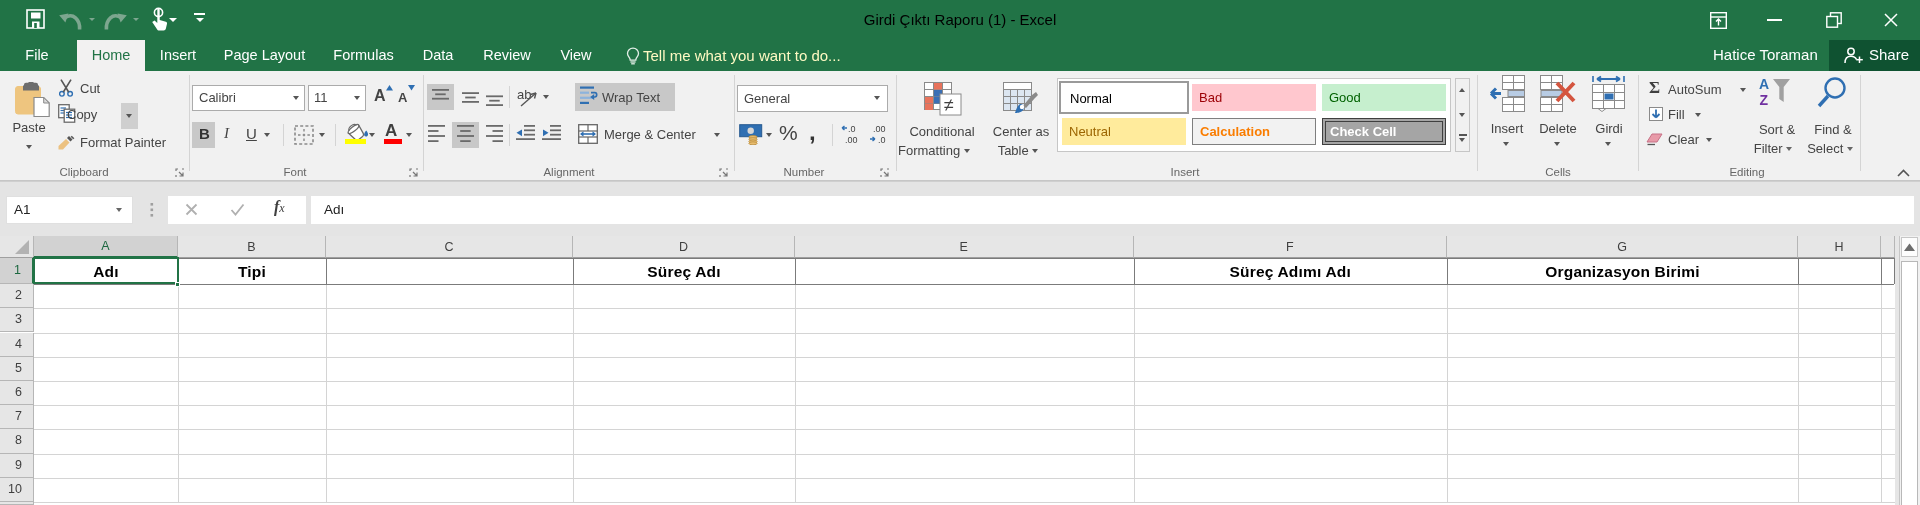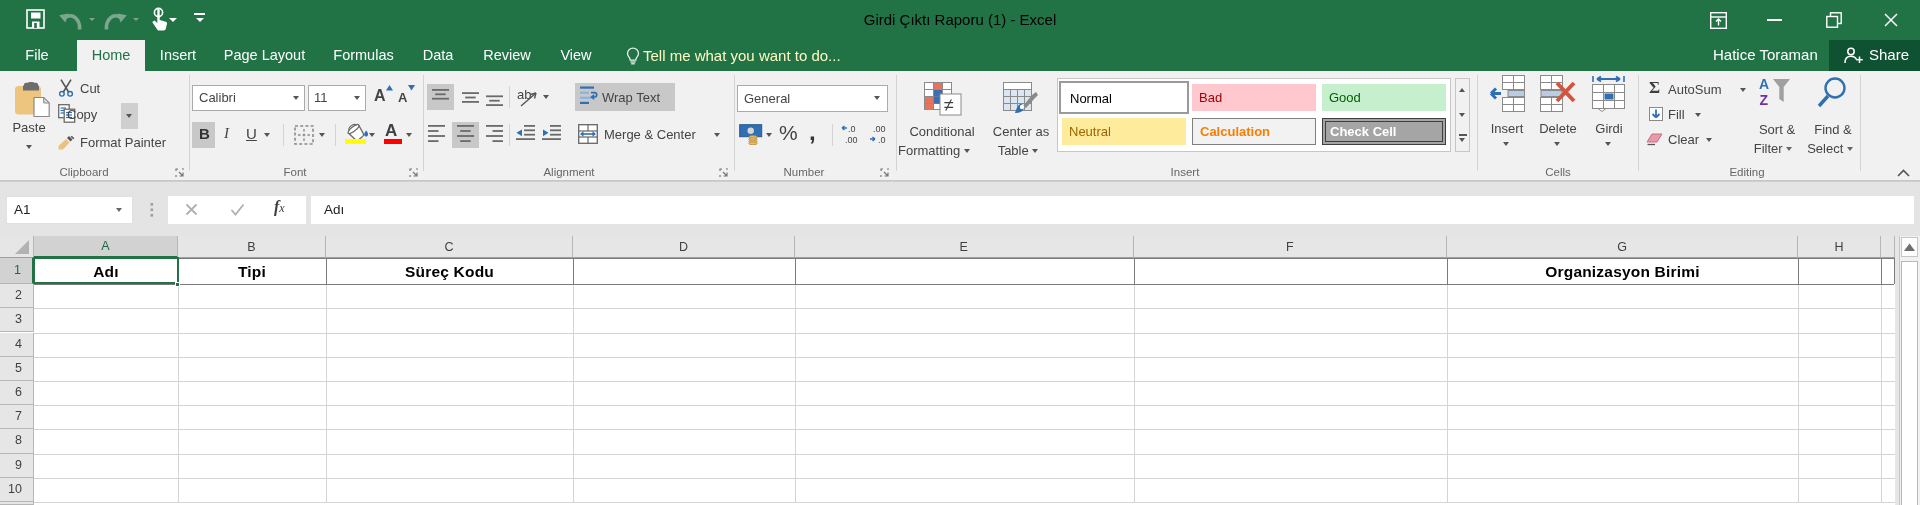--- a/index.html
+++ b/index.html
@@ -533,21 +533,22 @@
 <div class="abs" style="left:573px;top:22px;width:1px;height:26px;background:#7b7b7b"></div>
 <div class="abs" style="left:795px;top:22px;width:1px;height:26px;background:#7b7b7b"></div>
 <div class="abs" style="left:1133.5px;top:22px;width:1px;height:26px;background:#7b7b7b"></div>
 <div class="abs" style="left:1447px;top:22px;width:1px;height:26px;background:#7b7b7b"></div>
 <div class="abs" style="left:1798px;top:22px;width:1px;height:26px;background:#7b7b7b"></div>
 <div class="abs" style="left:1881px;top:22px;width:1px;height:26px;background:#7b7b7b"></div>
 <div class="abs" style="left:1895px;top:22px;width:1px;height:26px;background:#7b7b7b"></div>
 <div class="abs" style="left:1894px;top:22px;width:1px;height:26px;background:#7b7b7b"></div>
 <div class="hcell" style="left:34px;width:144px;top:23px">Adı</div>
 <div class="hcell" style="left:178px;width:148px;top:23px">Tipi</div>
-<div class="hcell" style="left:326px;width:247px;top:23px">Süreç Kodu</div>
+<div class="hcell" style="left:573px;width:222px;top:23px">Süreç Adı</div>
+<div class="hcell" style="left:1133.5px;width:313.5px;top:23px">Süreç Adımı Adı</div>
 <div class="hcell" style="left:1447px;width:351px;top:23px">Organizasyon Birimi</div>
 <div class="abs" style="left:33px;top:21px;width:146px;height:27px;border:2px solid #217346"></div>
 <div class="abs" style="left:174.5px;top:45.5px;width:5px;height:5px;background:#217346;border:1px solid #fff"></div>
 <div class="abs" style="left:1895px;top:0;width:4px;height:269px;background:#e6e6e6"></div>
 <div class="abs" style="left:1899px;top:0;width:21px;height:269px;background:#f1f1f1;border-left:1px solid #c6c6c6"></div>
 <div class="abs" style="left:1901px;top:1px;width:17px;height:20px;background:#fdfdfd;border:1px solid #c6c6c6"></div>
 <svg class="abs" style="left:1904px;top:7px" width="11" height="8" viewBox="0 0 11 8">
         <path d="M5.5 0.5 L11 8 L0 8 Z" fill="#6d6d6d"></path>
       </svg>
 <div class="abs" style="left:1901px;top:25px;width:17px;height:244px;background:#fff;border:1px solid #b8b8b8;border-bottom:none"></div>

